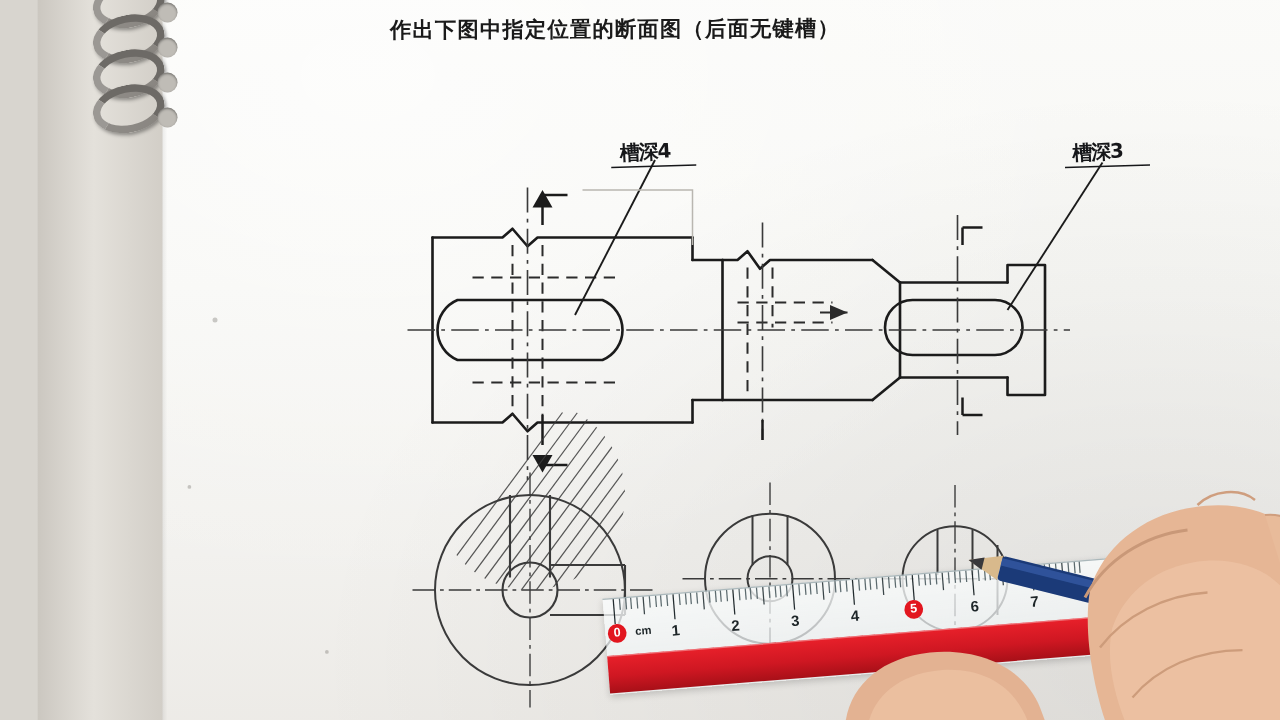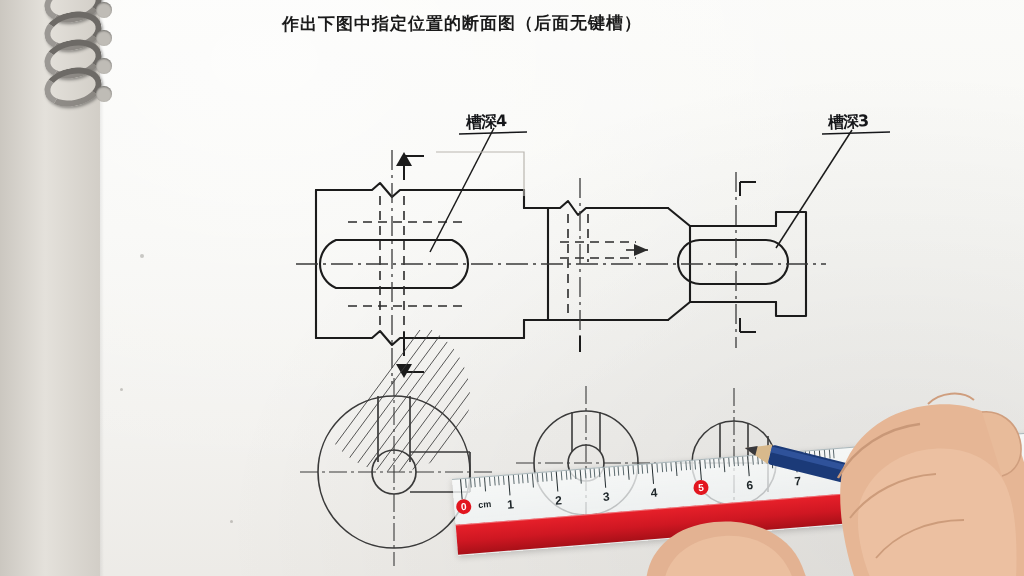--- a/index.html
+++ b/index.html
@@ -2,21 +2,21 @@
 <html><head>
 <meta charset="utf-8">
 <style>
   html,body{margin:0;padding:0;}
   body{
     width:1024px;height:576px;overflow:hidden;
     font-family:"Liberation Sans","DejaVu Sans",sans-serif;
     background:#d8d5cf;
     position:relative;
   }
-  .stage{position:absolute;inset:0;overflow:hidden;}
+  .stage{position:absolute;inset:0;overflow:hidden;margin-left:30px;}
 
   
   .desk{position:absolute;inset:0;background:linear-gradient(105deg,#cfccc6 0%,#d9d6d0 30%,#d5d2cb 60%,#cbc8c1 100%);}
 
   
   .paper{
     position:absolute;left:96px;top:-14px;width:940px;height:606px;
     background:linear-gradient(180deg,#fbfbf9 0%,#f7f7f4 40%,#f2f1ee 75%,#eceae6 100%);
     box-shadow:0 0 26px rgba(0,0,0,.18);
     transform:rotate(-0.25deg);

